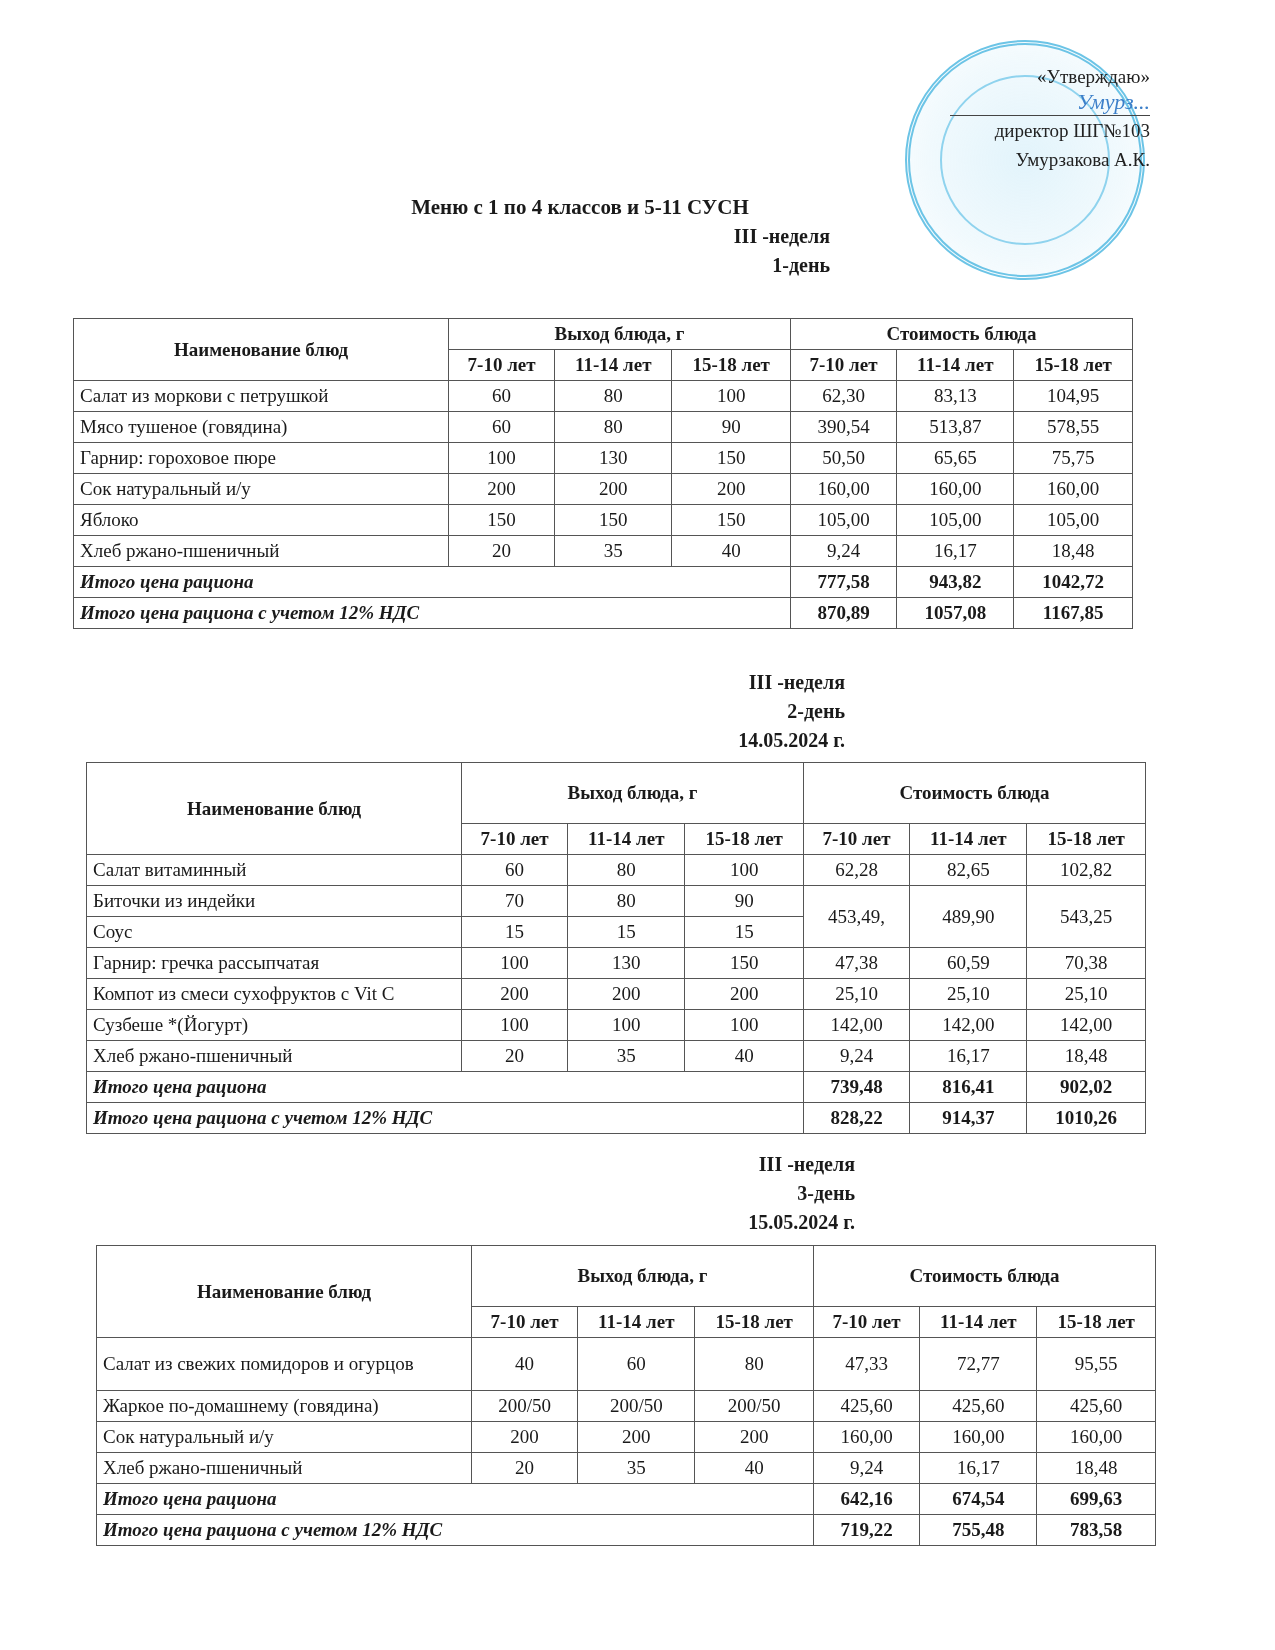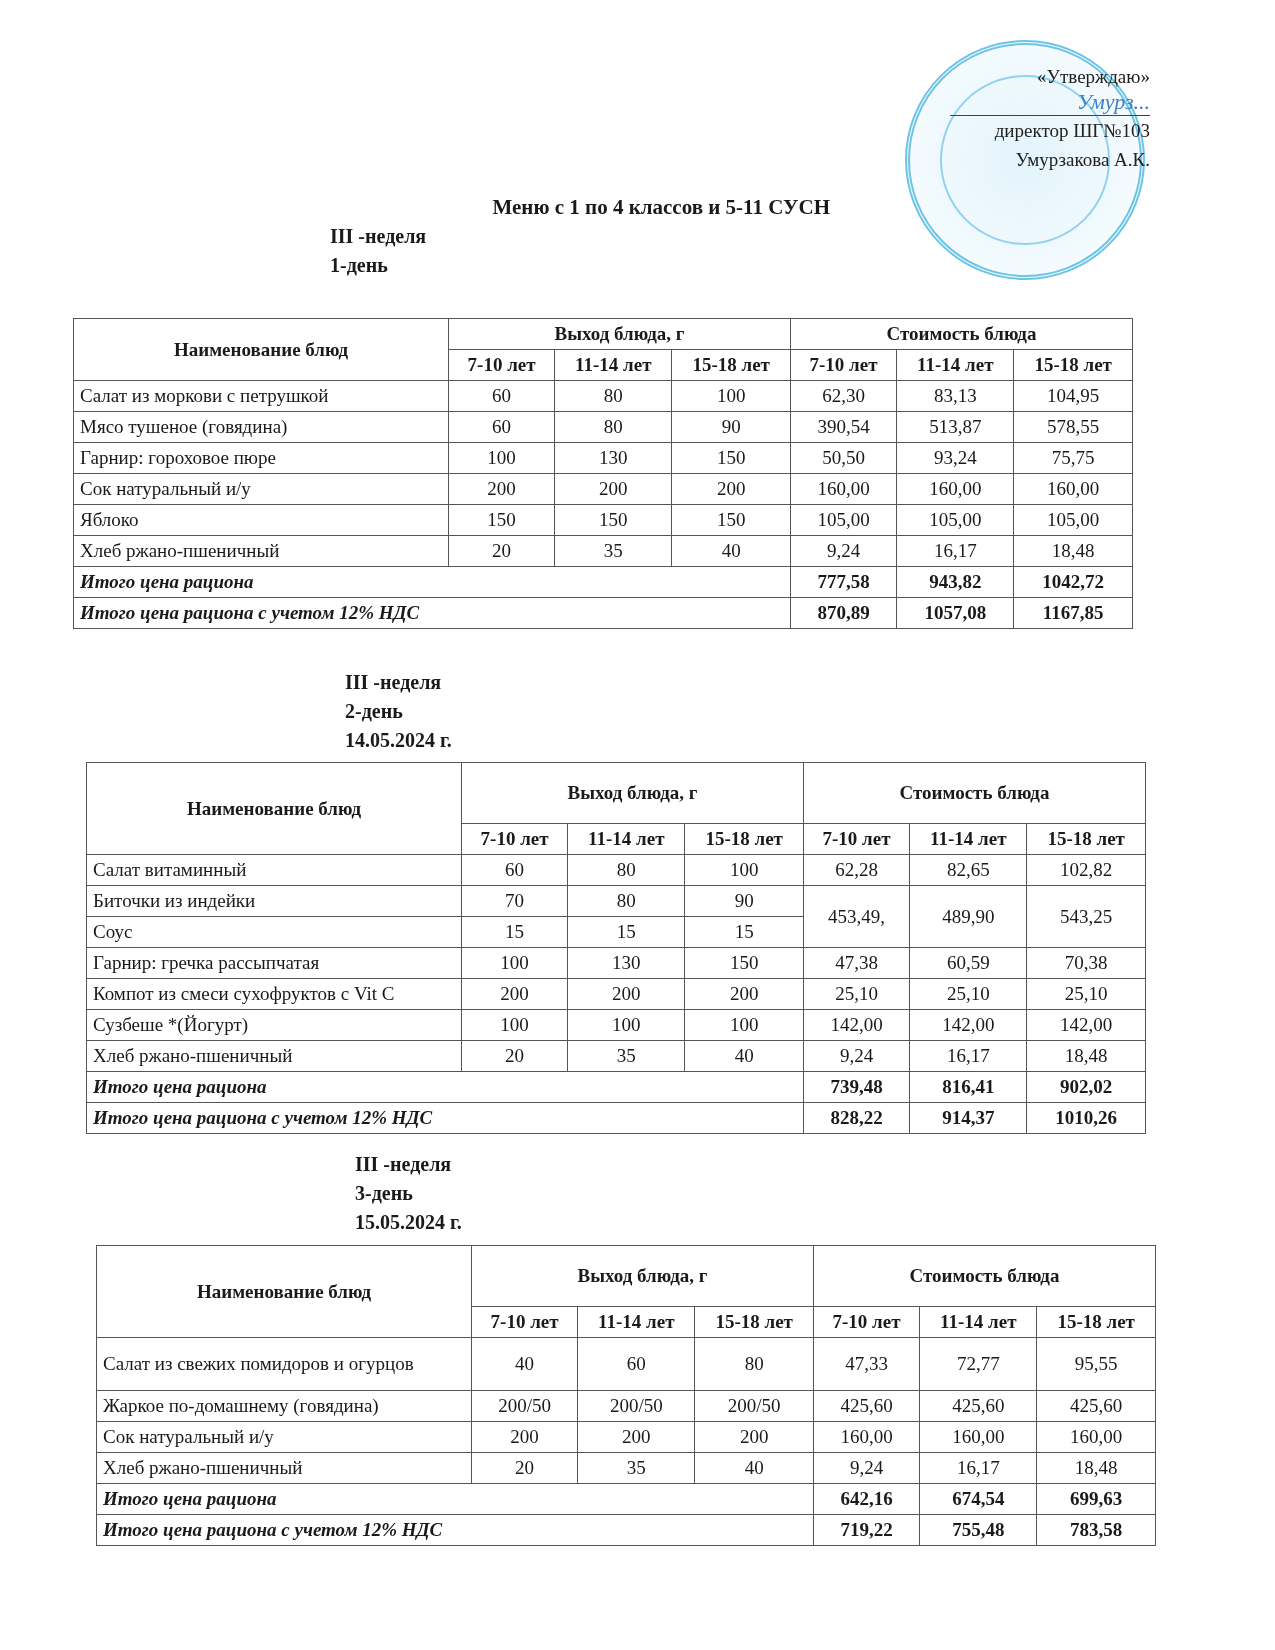--- a/index.html
+++ b/index.html
@@ -18,25 +18,25 @@
   }
   .approve {
     position: absolute; left: 930px; top: 62px; width: 220px; text-align: right;
     font-size: 19px; line-height: 29px; color: #222;
   }
   .approve .sig {
     display: block; height: 24px; border-bottom: 1.5px solid #444; margin-left: 20px;
     color: #3c7fc9; font-style: italic; font-size: 22px; text-align: right; line-height: 22px;
   }
   .main-title {
-    position: absolute; left: 330px; width: 500px; text-align: right; top: 195px;
+    position: absolute; left: 330px; width: 500px; text-align: center; top: 195px;
     font-weight: bold; font-size: 21px;
   }
   .day-head {
-    position: absolute; width: 500px; text-align: left; font-weight: bold;
+    position: absolute; width: 500px; text-align: right; font-weight: bold;
     font-size: 20px; line-height: 29px;
   }
   table.menu {
     position: absolute; border-collapse: collapse; font-size: 19px; border-radius: 30px;
   }
   table.menu td, table.menu th {
     border: 1.5px solid #555; padding: 0 6px; height: 30px; font-weight: normal;
   }
   table.menu th { font-weight: bold; font-size: 19px; text-align: center; }
   table.menu td.num { text-align: center; }
@@ -104,21 +104,21 @@
     <td class="num">390,54</td>
     <td class="num">513,87</td>
     <td class="num">578,55</td>
   </tr>
   <tr>
     <td class="name">Гарнир: гороховое пюре</td>
     <td class="num">100</td>
     <td class="num">130</td>
     <td class="num">150</td>
     <td class="num">50,50</td>
-    <td class="num">93,24</td>
+    <td class="num">65,65</td>
     <td class="num">75,75</td>
   </tr>
   <tr>
     <td class="name">Сок натуральный и/у</td>
     <td class="num">200</td>
     <td class="num">200</td>
     <td class="num">200</td>
     <td class="num">160,00</td>
     <td class="num">160,00</td>
     <td class="num">160,00</td>

